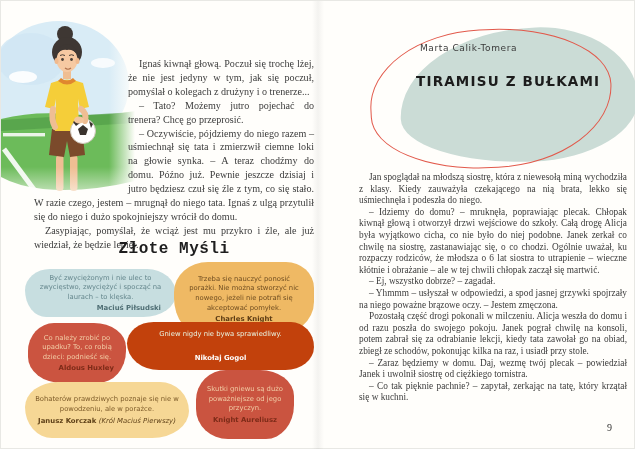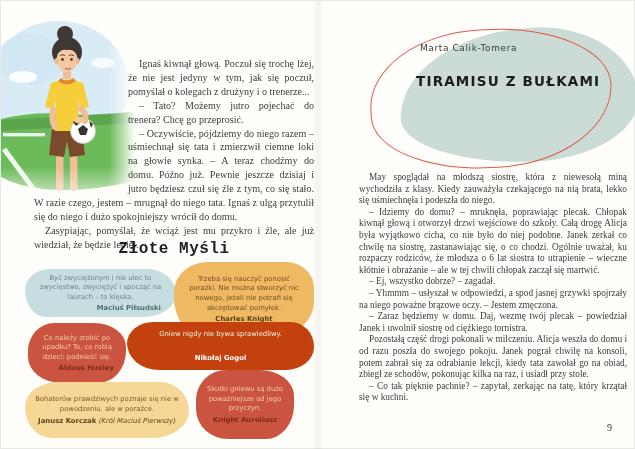--- a/index.html
+++ b/index.html
@@ -155,25 +155,25 @@
   <div class="page page-right">
 
     <div class="chapter-header">
       <div class="header-blob"></div>
       <div class="header-outline"></div>
       <div class="chapter-author">Marta Calik-Tomera</div>
       <div class="chapter-title">TIRAMISU Z BUŁKAMI</div>
     </div>
 
     <div class="story story-right">
-      <p>May spoglądał na młodszą siostrę, która z niewesołą miną wychodziła z klasy. Kiedy zauważyła czekającego na nią brata, lekko się uśmiechnęła i podeszła do niego.</p>
+      <p>Jan spoglądał na młodszą siostrę, która z niewesołą miną wychodziła z klasy. Kiedy zauważyła czekającego na nią brata, lekko się uśmiechnęła i podeszła do niego.</p>
       <p>– Idziemy do domu? – mruknęła, poprawiając plecak. Chłopak kiwnął głową i otworzył drzwi wejściowe do szkoły. Całą drogę Alicja była wyjątkowo cicha, co nie było do niej podobne. Janek zerkał co chwilę na siostrę, zastanawiając się, o co chodzi. Ogólnie uważał, ku rozpaczy rodziców, że młodsza o 6 lat siostra to utrapienie – wieczne kłótnie i obrażanie – ale w tej chwili chłopak zaczął się martwić.</p>
       <p>– Ej, wszystko dobrze? – zagadał.</p>
       <p>– Yhmmm – usłyszał w odpowiedzi, a spod jasnej grzywki spojrzały na niego poważne brązowe oczy. – Jestem zmęczona.</p>
+      <p>Pozostałą część drogi pokonali w milczeniu. Alicja weszła do domu i od razu poszła do swojego pokoju. Janek pograł chwilę na konsoli, potem zabrał się za odrabianie lekcji, kiedy tata zawołał go na obiad, zbiegł ze schodów, pokonując kilka na raz, i usiadł przy stole.</p>
       <p>– Zaraz będziemy w domu. Daj, wezmę twój plecak – powiedział Janek i uwolnił siostrę od ciężkiego tornistra.</p>
-      <p>Pozostałą część drogi pokonali w milczeniu. Alicja weszła do domu i od razu poszła do swojego pokoju. Janek pograł chwilę na konsoli, potem zabrał się za odrabianie lekcji, kiedy tata zawołał go na obiad, zbiegł ze schodów, pokonując kilka na raz, i usiadł przy stole.</p>
       <p>– Co tak pięknie pachnie? – zapytał, zerkając na tatę, który krzątał się w kuchni.</p>
     </div>
 
     <div class="page-number">9</div>
   </div>
 
 </div>
 
 </body></html>

